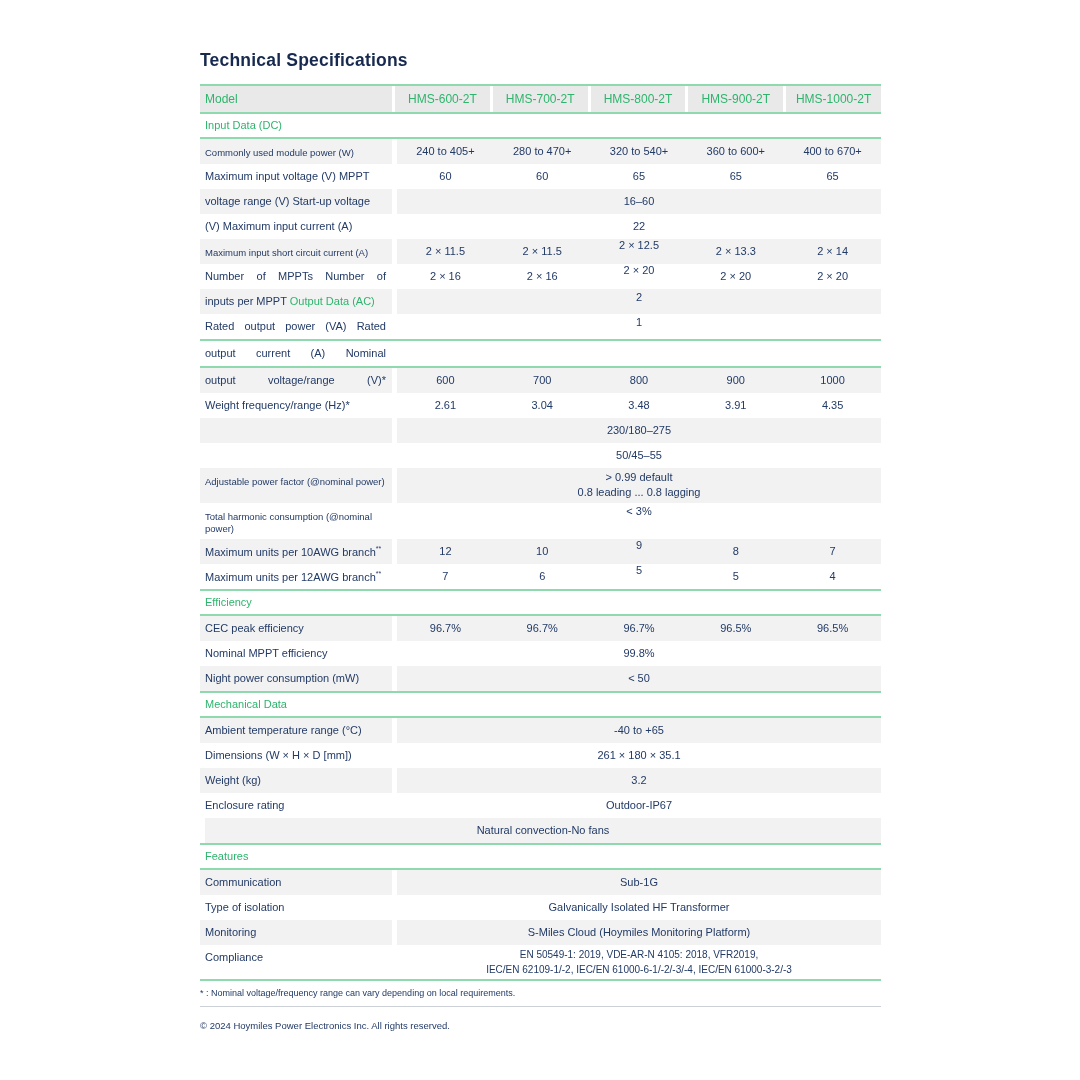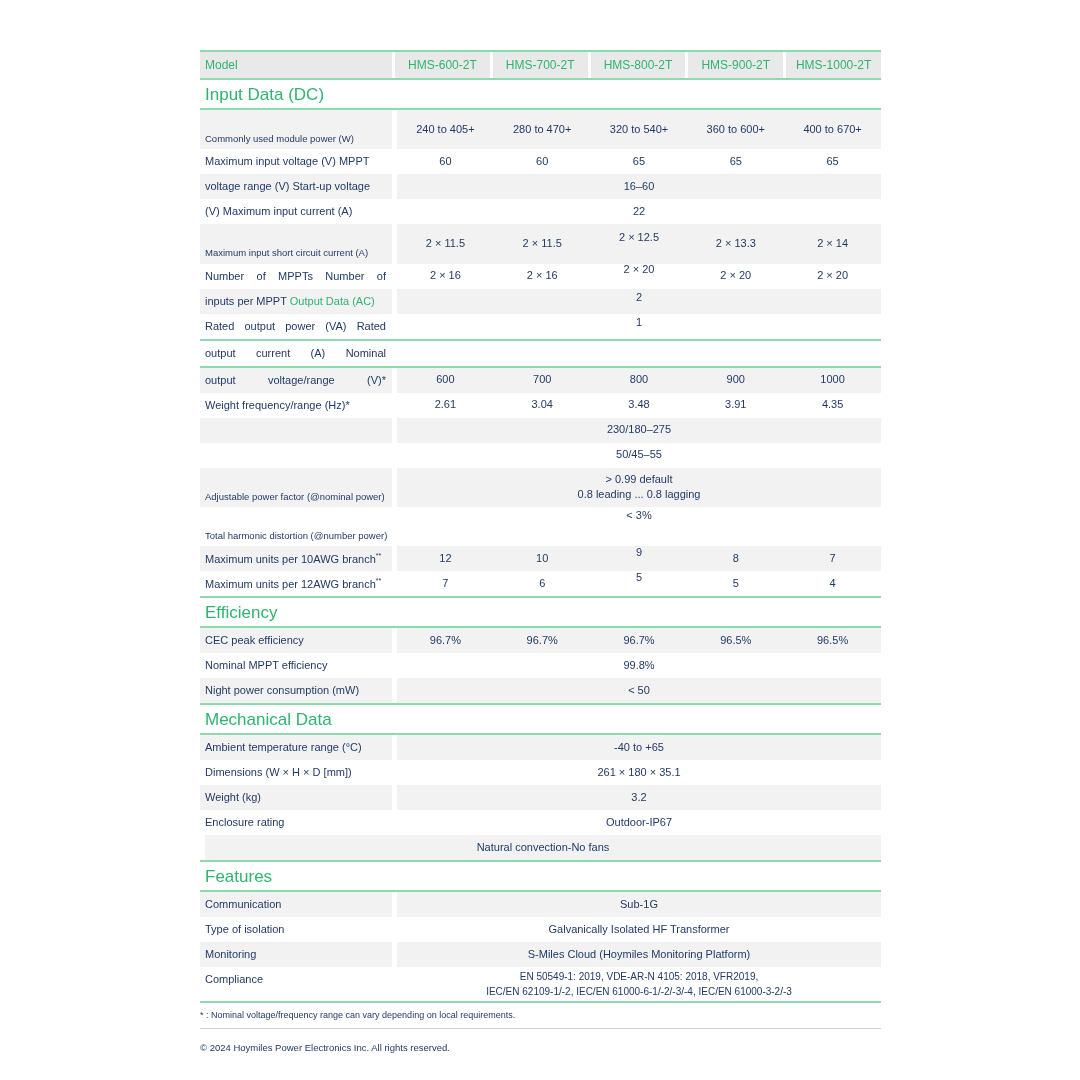--- a/index.html
+++ b/index.html
@@ -21,49 +21,50 @@
   }
   .row .label sup{font-size:7px;}
   .row .label .green{color:#2eb46d;}
   .row .vals{flex:1;display:flex;gap:0;margin-left:5px;min-width:0;}
   .row .cell{
     flex:1;display:flex;align-items:center;justify-content:center;
     font-size:11px;text-align:center;line-height:1.4;color:#223a66;padding:2px 0;
   }
   .row .cell > span{display:inline-block;}
   .row.shaded .label,.row.shaded .cell{background:#f2f2f2;}
-  .row.small .label{font-size:9.5px;padding-top:23px;}
+  .row.small .label{font-size:9.5px;padding-top:8px;}
   .label.just{text-align:justify;}
   .label.just-last{text-align:justify;text-align-last:justify;padding-right:6px;}
   .cell.raise > span{transform:translateY(-6px);}
   .cell.lift{align-items:flex-start;padding-top:1px;}
   .cell.vsmall{font-size:10px;line-height:1.5;}
   
   .row.header-row{min-height:26px;background:#ffffff;}
   .row.header-row .label{
     background:#e9e9e9;color:#2eb46d;font-size:12px;padding-top:6px;
   }
   .row.header-row .vals{gap:3px;margin-left:3px;}
   .row.header-row .cell{background:#e9e9e9;color:#2eb46d;font-size:12px;}
   
   .section-row{
     box-sizing:border-box;min-height:23px;padding:5px 0 3px 5px;
-    color:#2eb46d;font-size:17px;
+    color:#2eb46d;font-size:11px;
   }
   
   .footnotes{margin-top:6px;font-size:9px;line-height:1.55;color:#223a66;}
   .footrule{height:1px;background:#ccd1d7;margin-top:5px;}
   .copyright{
     text-align:left;font-size:9.5px;color:#223a66;margin-top:13px;margin-right:-10px;
   }
 </style>
 </head>
 <body>
 
 <div class="sheet">
+  <h1 class="title">Technical Specifications</h1>
   <div id="spec-table">
       <div class="hr-green"></div>
       <div class="row header-row">
         <div class="label">Model</div>
         <div class="vals">
           <div class="cell">HMS-600-2T</div>
           <div class="cell">HMS-700-2T</div>
           <div class="cell">HMS-800-2T</div>
           <div class="cell">HMS-900-2T</div>
           <div class="cell">HMS-1000-2T</div>
@@ -236,21 +237,21 @@
           <div class="cell merged">50/45–55</div>
         </div>
       </div>
       <div class="row shaded small">
         <div class="label">Adjustable power factor (@nominal power)</div>
         <div class="vals">
           <div class="cell merged">&gt; 0.99 default<br>0.8 leading ... 0.8 lagging</div>
         </div>
       </div>
       <div class="row small">
-        <div class="label">Total harmonic distortion (@number power)</div>
+        <div class="label">Total harmonic consumption (@nominal power)</div>
         <div class="vals">
           <div class="cell merged lift">&lt; 3%</div>
         </div>
       </div>
       <div class="row shaded">
         <div class="label">Maximum units per 10AWG branch<sup>**</sup></div>
         <div class="vals">
           <div class="cell">
             <span>12</span>
           </div>

